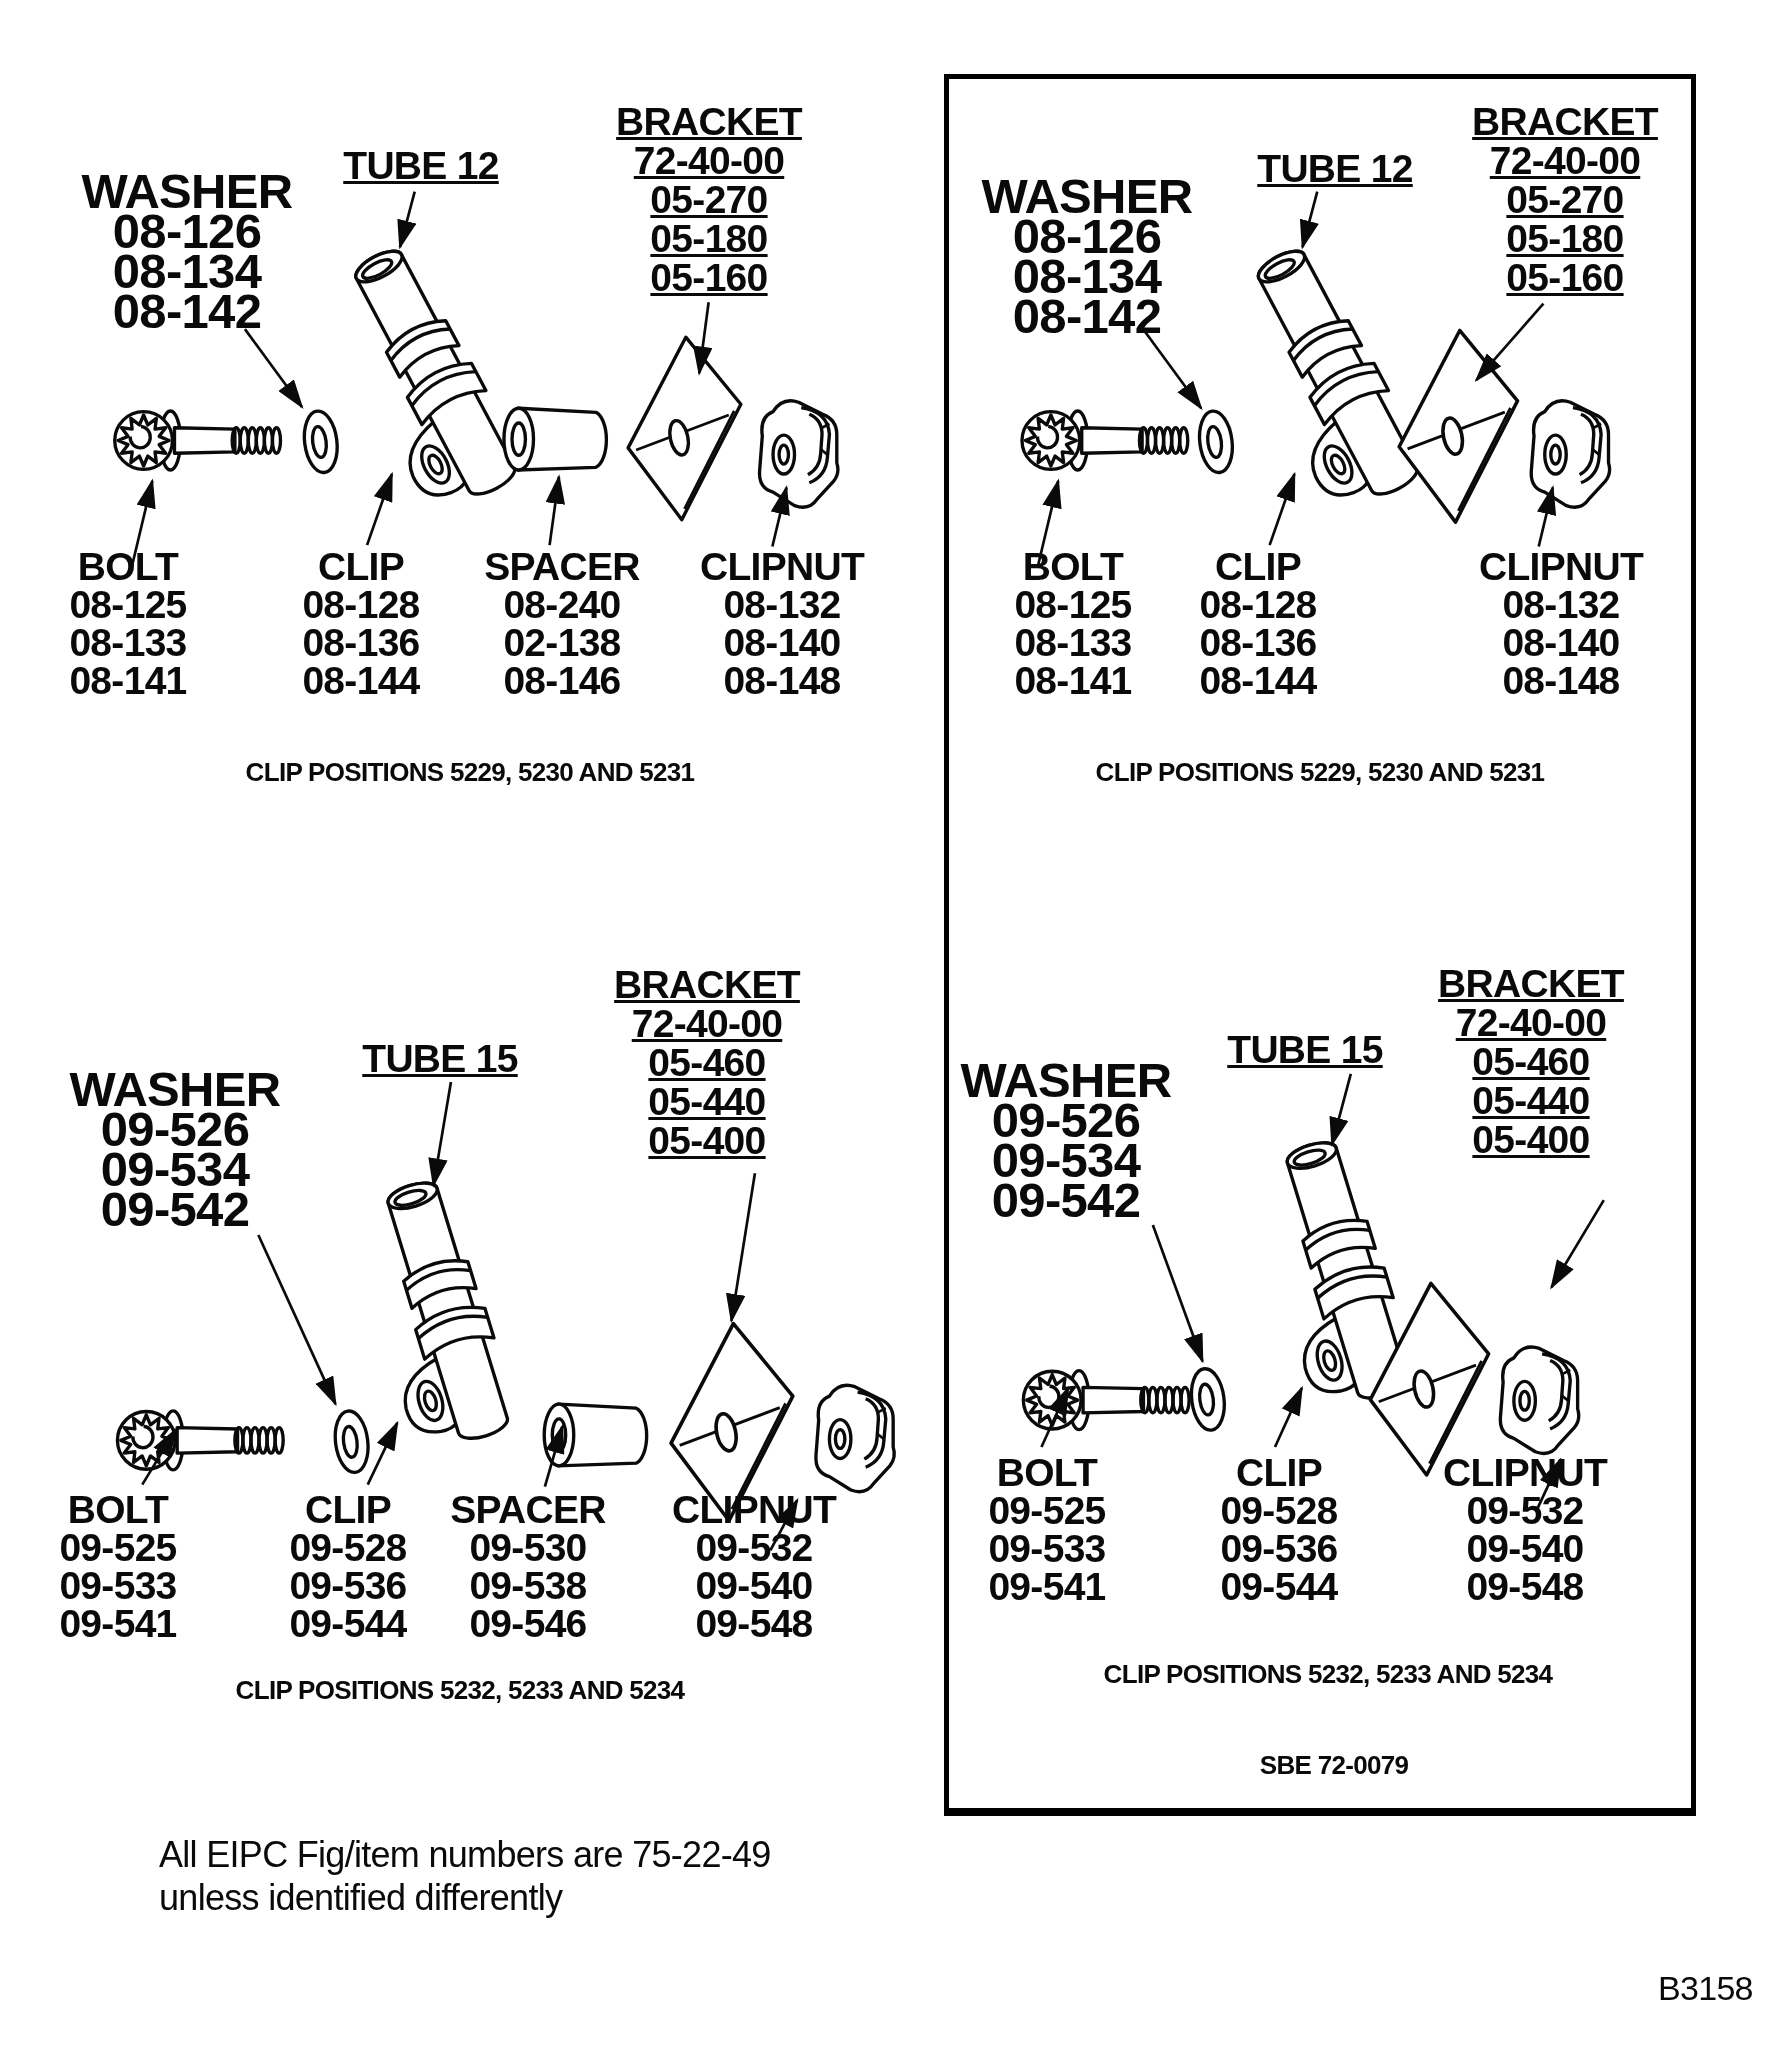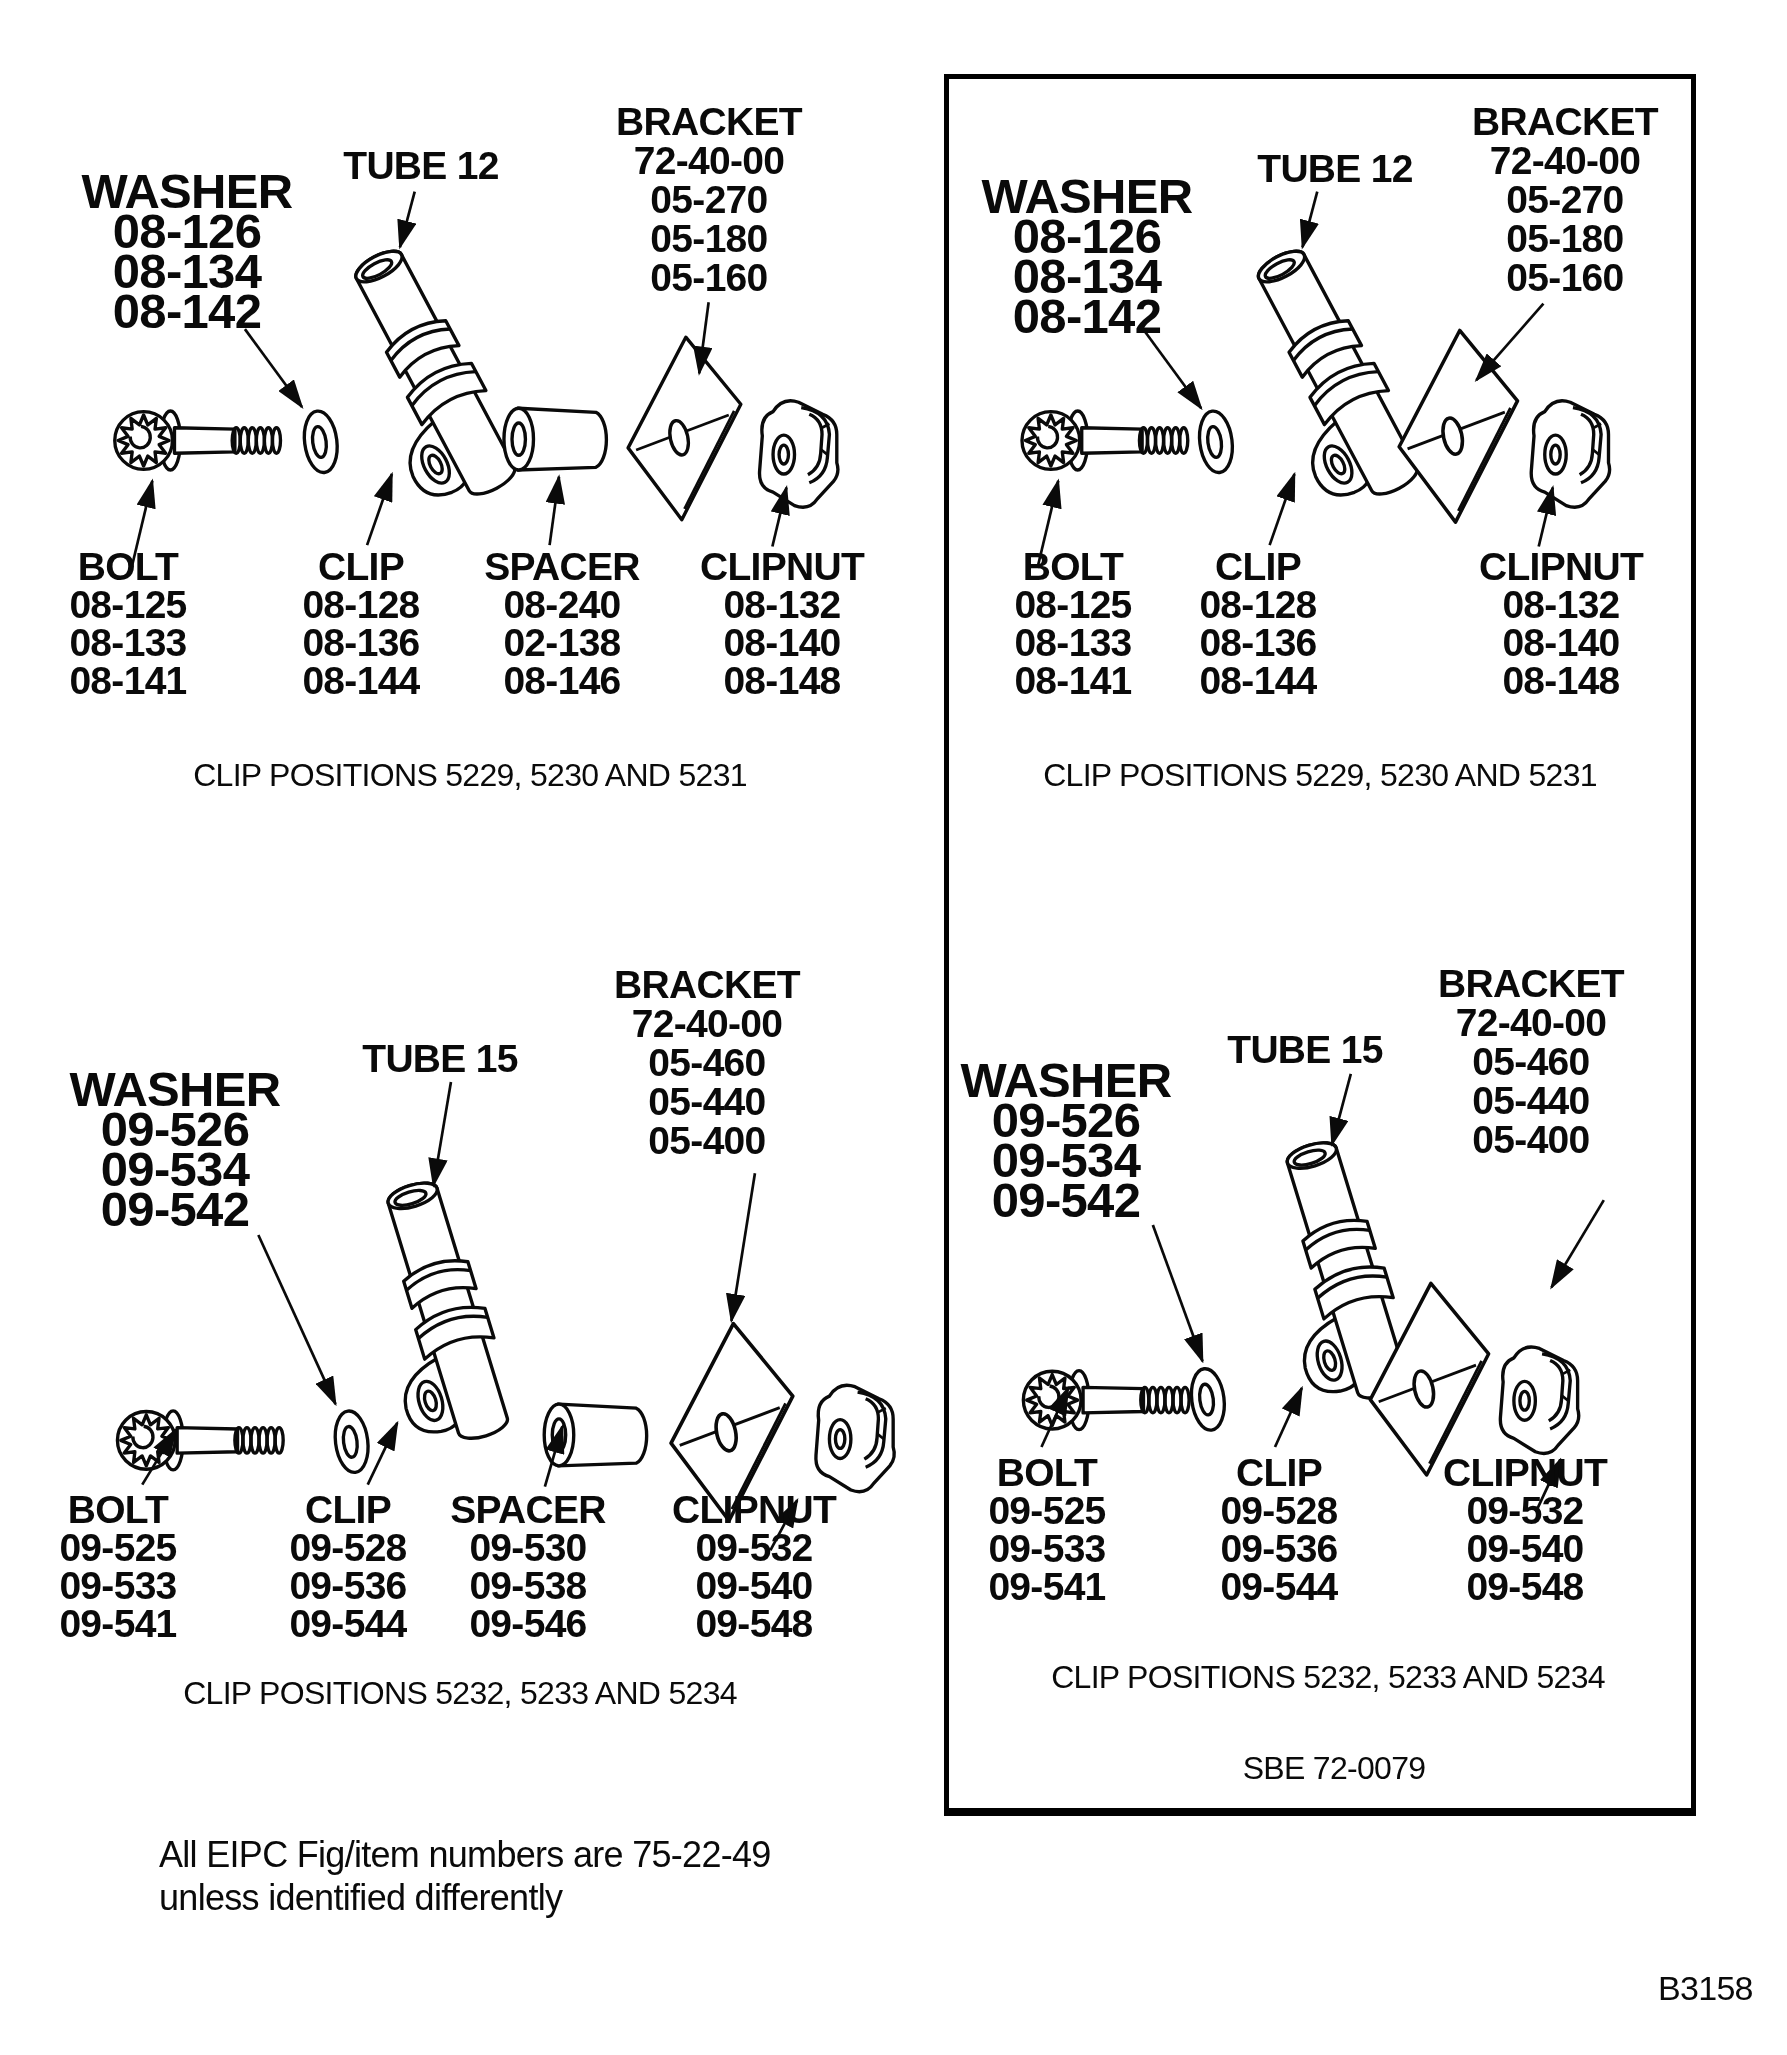--- a/index.html
+++ b/index.html
@@ -5,24 +5,24 @@
   html,body{margin:0;padding:0;}
   body{
     width:1787px;height:2056px;position:relative;background:#ffffff;
     font-family:"Liberation Sans", sans-serif;color:#000;overflow:hidden;
   }
   .tblock{
     position:absolute;transform:translateX(-50%);text-align:center;
     white-space:nowrap;font-weight:bold;letter-spacing:-0.7px;color:#0a0a0a;
   }
   .lh60{line-height:40px;font-size:49px;}
-  .lh58{line-height:39px;font-size:39px;}
+  .lh58{line-height:39px;font-size:39px;text-decoration:underline;}
   .lh57{line-height:38px;font-size:39px;}
   .caption{position:absolute;transform:translateX(-50%);white-space:nowrap;
-    font-weight:normal;font-size:32px;letter-spacing:-0.7px;color:#0a0a0a;}
+    font-weight:bold;font-size:26px;letter-spacing:-0.7px;color:#0a0a0a;}
   .note{position:absolute;white-space:nowrap;font-weight:normal;font-size:36px;
     letter-spacing:-0.7px;color:#0a0a0a;}
   #frame-box{
     position:absolute;left:944px;top:74px;width:752px;height:1742px;
     border:5.4px solid #000;border-bottom-width:8.7px;box-sizing:border-box;
     background:transparent;
   }
   #art{position:absolute;left:0;top:0;}
 </style>
 </head>

